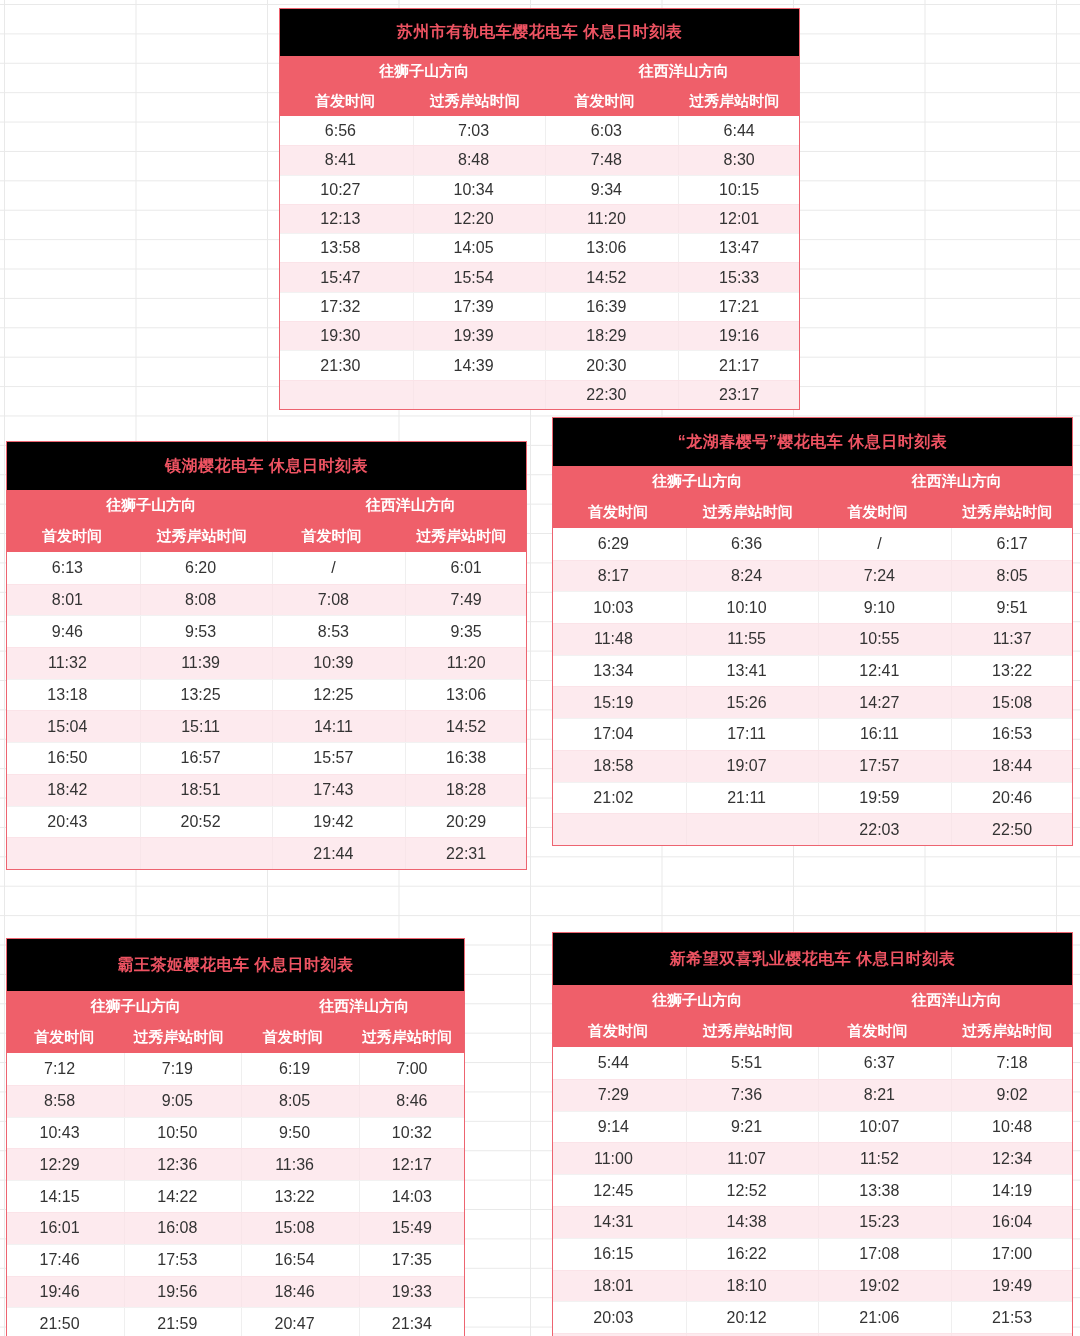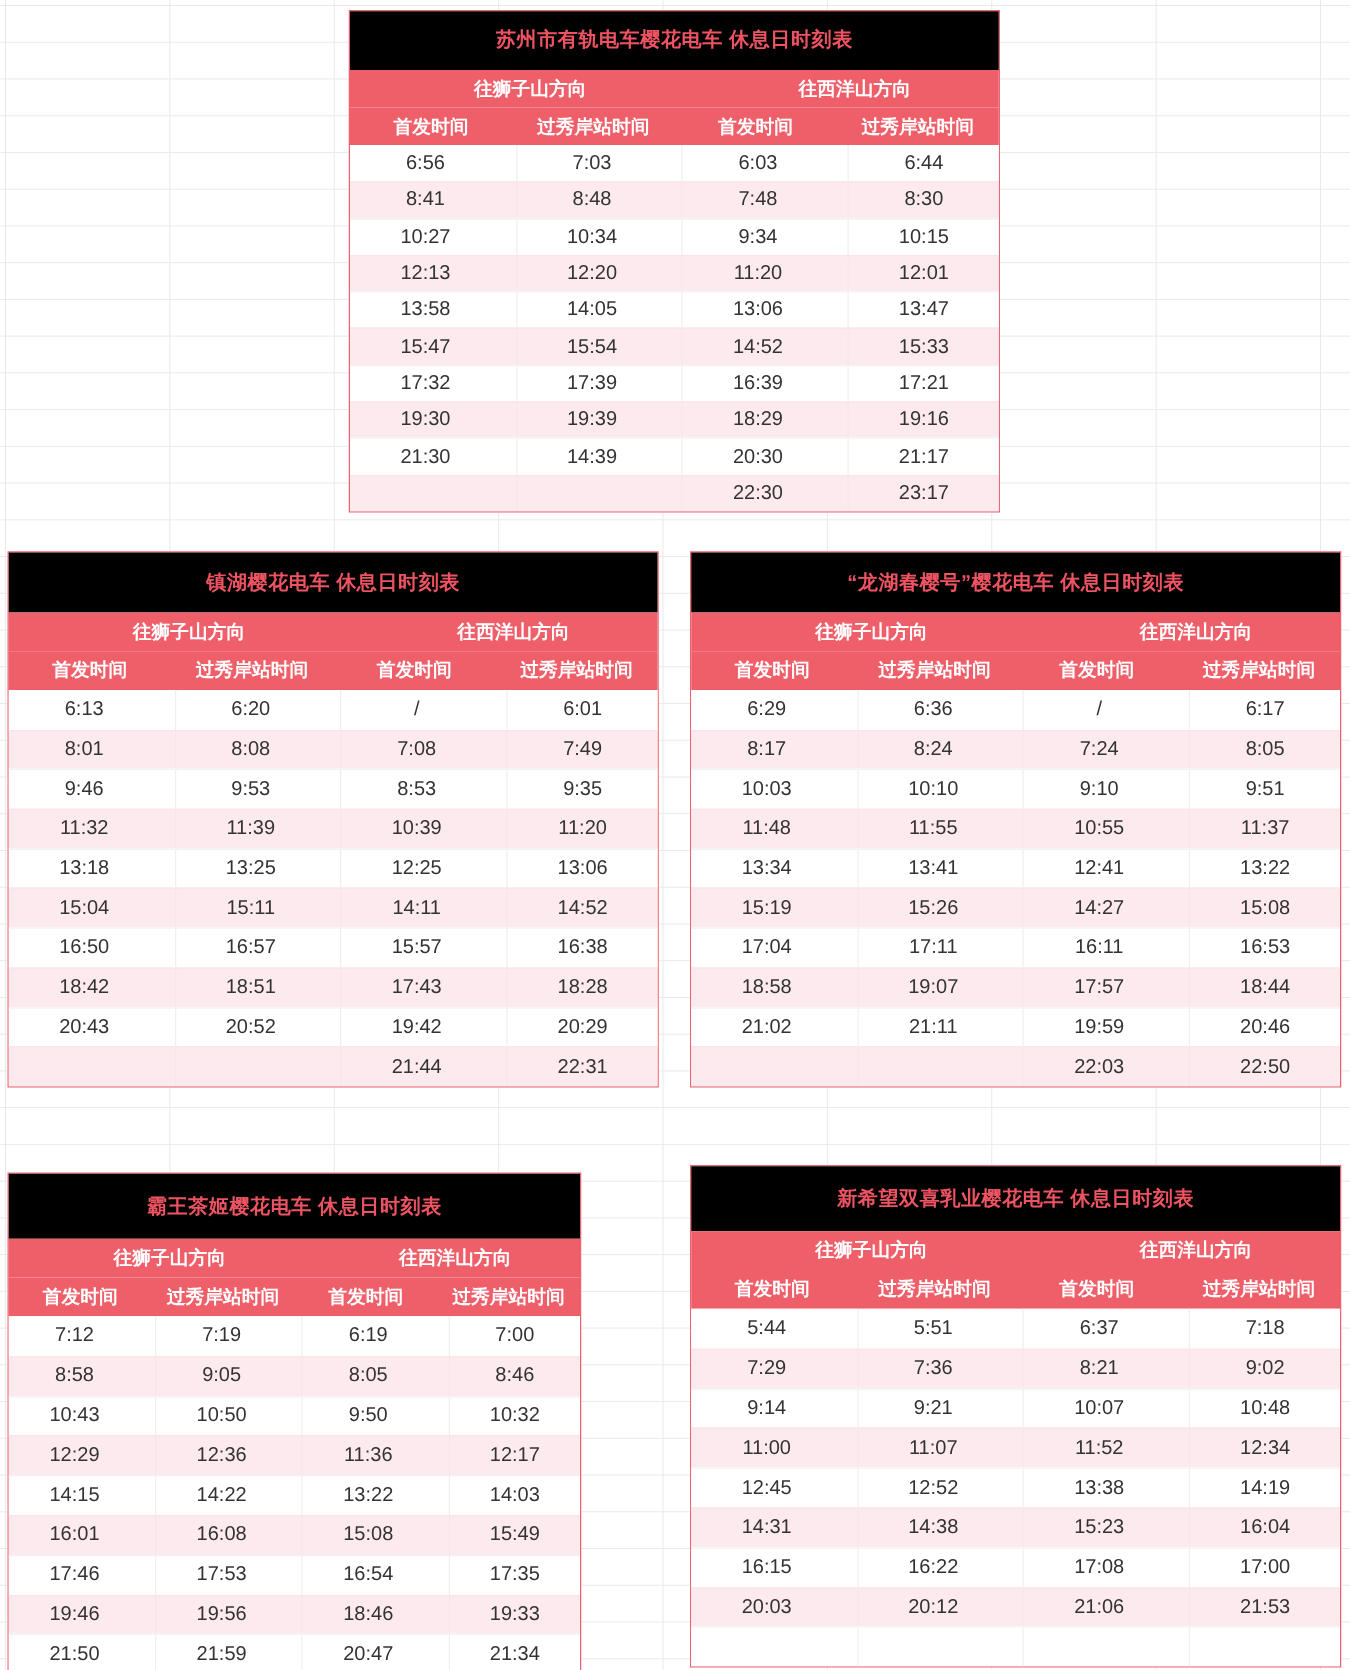--- a/index.html
+++ b/index.html
@@ -204,21 +204,21 @@
       </div>
       <div class="tt-row">
         <div class="tt-cell"></div>
         <div class="tt-cell"></div>
         <div class="tt-cell">21:44</div>
         <div class="tt-cell">22:31</div>
       </div>
     </div>
 </section>
 
-<section class="tt" style="left:552px;top:441px;width:521px;--rowh:31.7px">
+<section class="tt" style="left:552px;top:417px;width:521px;--rowh:31.7px">
   <div class="tt-title" style="height:48px">“龙湖春樱号”樱花电车 休息日时刻表</div>
   <div class="tt-dirs" style="height:31px">
     <div>往狮子山方向</div>
     <div>往西洋山方向</div>
   </div>
   <div class="tt-cols" style="height:31px">
     <div>首发时间</div>
     <div>过秀岸站时间</div>
     <div>首发时间</div>
     <div>过秀岸站时间</div>
@@ -412,20 +412,26 @@
         <div class="tt-cell">15:23</div>
         <div class="tt-cell">16:04</div>
       </div>
       <div class="tt-row">
         <div class="tt-cell">16:15</div>
         <div class="tt-cell">16:22</div>
         <div class="tt-cell">17:08</div>
         <div class="tt-cell">17:00</div>
       </div>
       <div class="tt-row">
+        <div class="tt-cell">18:01</div>
+        <div class="tt-cell">18:10</div>
+        <div class="tt-cell">19:02</div>
+        <div class="tt-cell">19:49</div>
+      </div>
+      <div class="tt-row">
         <div class="tt-cell">20:03</div>
         <div class="tt-cell">20:12</div>
         <div class="tt-cell">21:06</div>
         <div class="tt-cell">21:53</div>
       </div>
       <div class="tt-row">
         <div class="tt-cell"></div>
         <div class="tt-cell"></div>
         <div class="tt-cell"></div>
         <div class="tt-cell"></div>

